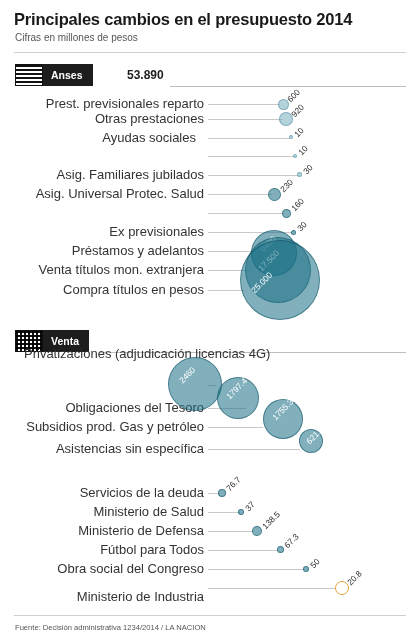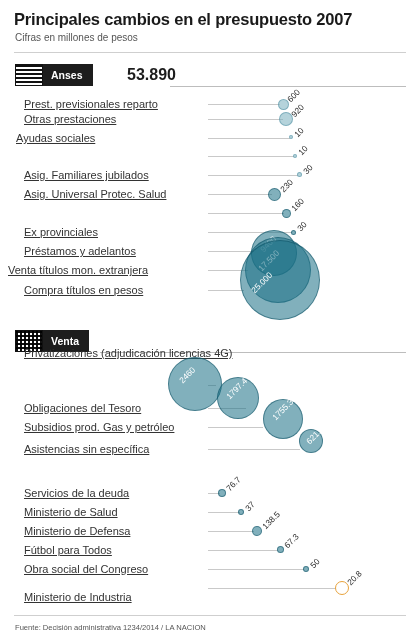--- a/index.html
+++ b/index.html
@@ -46,31 +46,31 @@
   .sec-tab{
     position:absolute;left:28px;top:0;height:22px;
     background:#1d1d1d;color:#fff;
     font-size:10.5px;font-weight:bold;
     line-height:22px;padding:0 10px 0 8px;
     box-sizing:border-box;
     white-space:nowrap;
   }
   .sec-val{
     position:absolute;top:0;height:22px;line-height:22px;
-    font-size:16px;font-weight:bold;color:#1d1d1d;
+    font-size:12px;font-weight:bold;color:#1d1d1d;
   }
   .sec-line{
     position:absolute;height:0;border-top:1px solid #bdbdbd;
   }
 
   
   .row-label{
     position:absolute;right:0;
-    font-size:11px;color:#333;
-    white-space:nowrap;line-height:10px;text-decoration:underline;
+    font-size:13px;color:#333;text-align:right;
+    white-space:nowrap;line-height:10px;
   }
   .leader{
     position:absolute;height:0;border-top:1px solid #c9c9c9;
   }
 
   
   .bubble{
     position:absolute;border-radius:50%;
     background:rgba(25,112,133,0.55);
     border:1px solid rgba(12,80,98,0.55);
@@ -95,21 +95,21 @@
   .foot{
     position:absolute;left:15px;bottom:8px;
     font-size:7.6px;color:#555;
   }
 </style>
 </head>
 <body>
 
 <div class="wrap">
 
-  <div class="title">Principales cambios en el presupuesto 2007</div>
+  <div class="title">Principales cambios en el presupuesto 2014</div>
   <div class="subtitle">Cifras en millones de pesos</div>
   <div class="hrule"></div>
 
   <div class="sec-head" style="left:15px;top:64px;width:260px;">
     <div class="sec-icon"></div>
     <div class="sec-tab">Anses</div>
     <div class="sec-val" style="left:112px;">53.890</div>
   </div>
   <div class="sec-line" style="left:170px;top:86px;width:236px;"></div>
 
@@ -125,27 +125,27 @@
   <div class="leader" style="left:208px;top:156px;width:86px;"></div>
 
   <div class="row-label" style="top:170px;width:180px;left:24px;">Asig. Familiares jubilados</div>
   <div class="leader" style="left:208px;top:175px;width:90px;"></div>
 
   <div class="row-label" style="top:189px;width:180px;left:24px;">Asig. Universal Protec. Salud</div>
   <div class="leader" style="left:208px;top:194px;width:64px;"></div>
 
   <div class="leader" style="left:208px;top:213px;width:76px;"></div>
 
-  <div class="row-label" style="top:227px;width:180px;left:24px;">Ex provinciales</div>
+  <div class="row-label" style="top:227px;width:180px;left:24px;">Ex previsionales</div>
   <div class="leader" style="left:208px;top:232px;width:84px;"></div>
 
   <div class="row-label" style="top:246px;width:180px;left:24px;">Préstamos y adelantos</div>
   <div class="leader" style="left:208px;top:251px;width:46px;"></div>
 
-  <div class="row-label" style="top:265px;width:180px;left:8px;">Venta títulos mon. extranjera</div>
+  <div class="row-label" style="top:265px;width:180px;left:24px;">Venta títulos mon. extranjera</div>
   <div class="leader" style="left:208px;top:270px;width:40px;"></div>
 
   <div class="row-label" style="top:285px;width:180px;left:24px;">Compra títulos en pesos</div>
   <div class="leader" style="left:208px;top:290px;width:36px;"></div>
 
   <div class="bubble pale" style="left:278px;top:99px;width:11px;height:11px;"></div>
   <div class="bub-val" style="left:285px;top:97px;">600</div>
 
   <div class="bubble pale" style="left:279px;top:112px;width:14px;height:14px;"></div>
   <div class="bub-val" style="left:289px;top:112px;">920</div>

